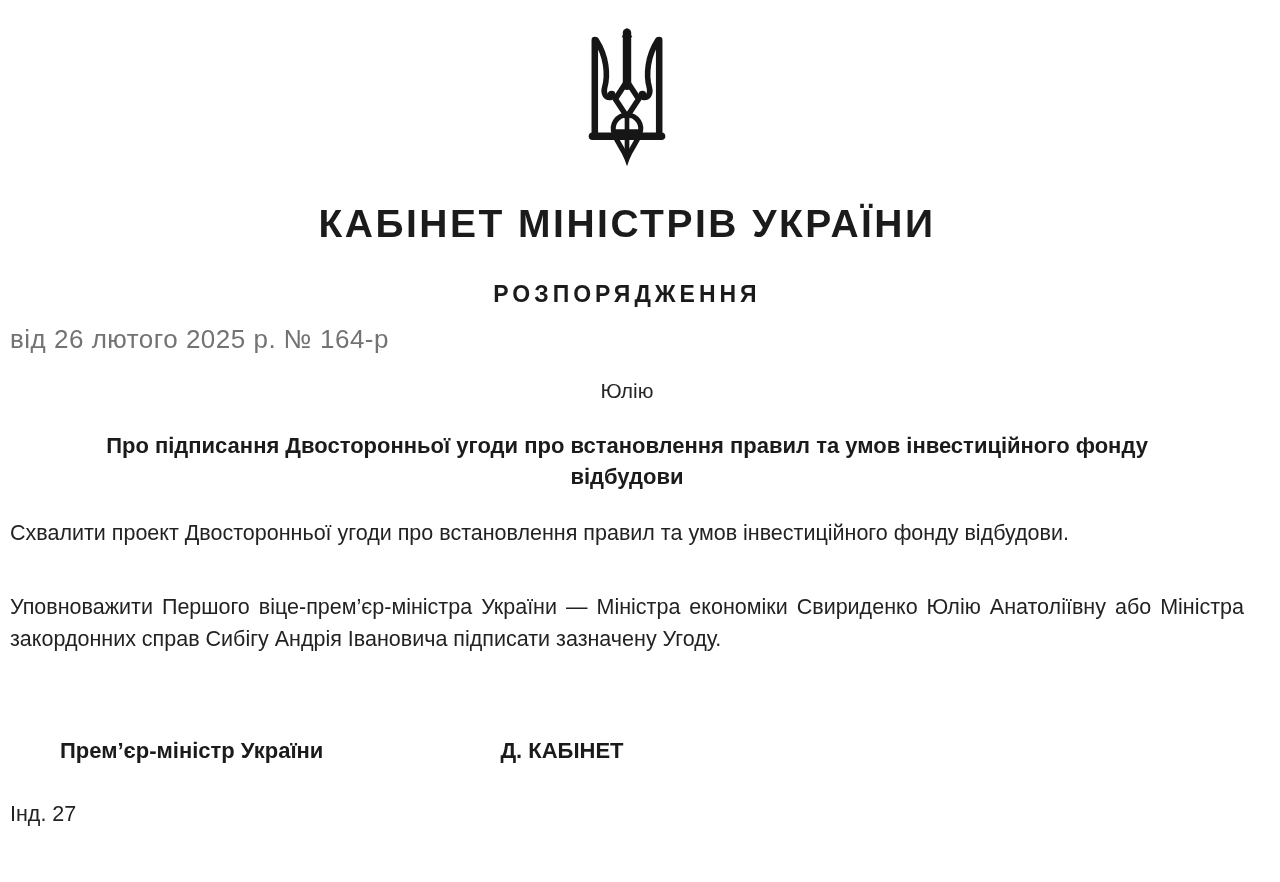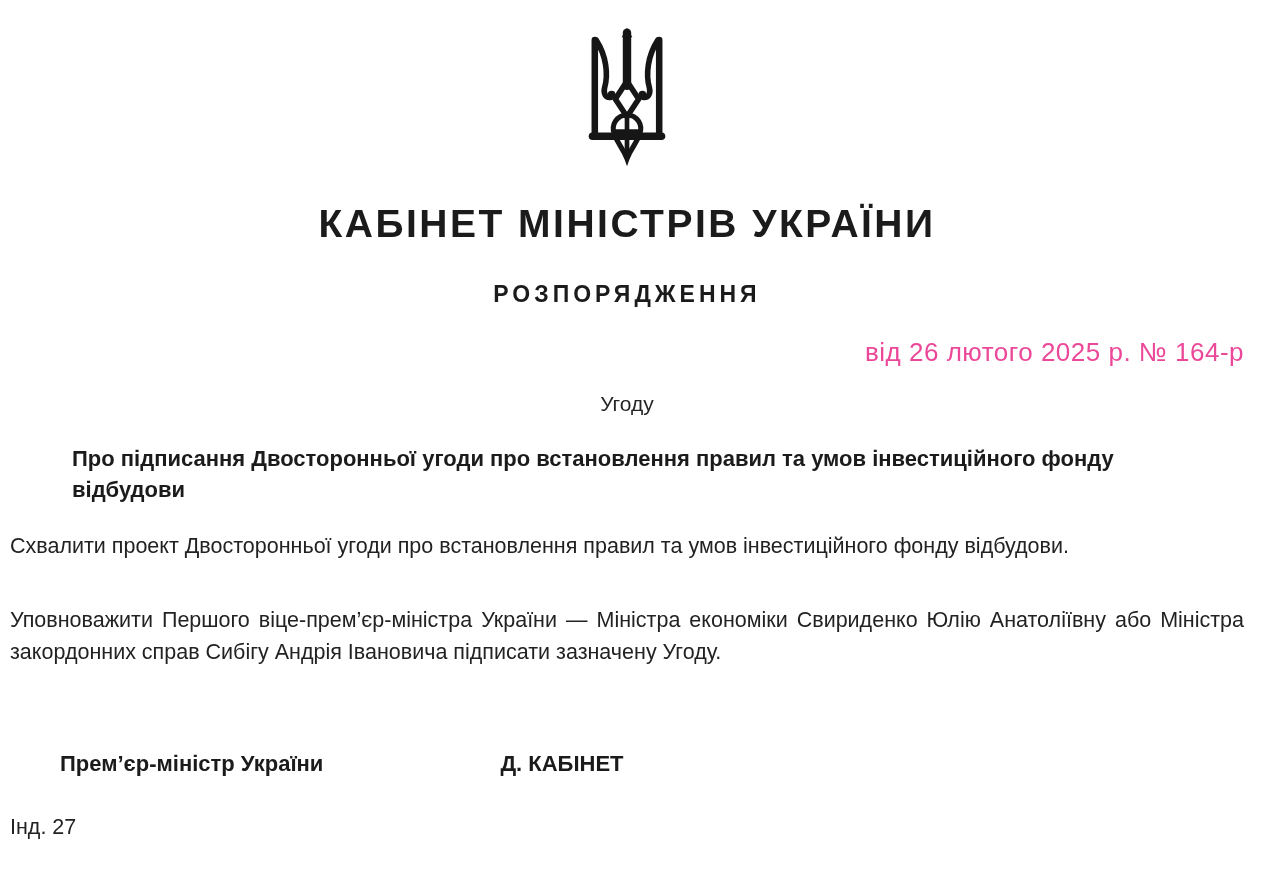--- a/index.html
+++ b/index.html
@@ -42,39 +42,40 @@
   .doc-type {
     margin-top: 37px;
     text-align: center;
     font-size: 23px;
     font-weight: 700;
     letter-spacing: 4px;
     line-height: 1.05;
     color: #1b1b1b;
   }
   .date-line {
-    margin-top: 33px;
-    text-align: right;
+    margin-top: 20px;
+    text-align: left;
     font-size: 26px;
     font-weight: 400;
     letter-spacing: 0.5px;
     line-height: 1.05;
-    color: #ec4899;
+    color: #737373;
   }
   .city {
     margin-top: 27px;
     text-align: center;
     font-size: 21px;
     font-weight: 400;
     line-height: 1.05;
     color: #252525;
   }
   .doc-title {
     margin: 28px auto 0 auto;
     max-width: 1110px;
+    text-align: center;
     font-size: 22px;
     font-weight: 700;
     line-height: 31px;
     color: #1b1b1b;
   }
   .body-paragraph {
     font-size: 21.5px;
     font-weight: 400;
     line-height: 32px;
     color: #222222;
@@ -129,21 +130,21 @@
       <path d="M33.5 111 H56.5" stroke-width="5"></path>
     </svg>
   </div>
 
   <div class="org-name">КАБІНЕТ МІНІСТРІВ УКРАЇНИ</div>
 
   <div class="doc-type">РОЗПОРЯДЖЕННЯ</div>
 
   <div class="date-line">від 26 лютого 2025 р. № 164-р</div>
 
-  <div class="city">Угоду</div>
+  <div class="city">Юлію</div>
 
   <div class="doc-title">Про підписання Двосторонньої угоди про встановлення правил та умов інвестиційного фонду відбудови</div>
 
   <div class="body-paragraph p1">Схвалити проект Двосторонньої угоди про встановлення правил та умов інвестиційного фонду відбудови.</div>
 
   <div class="body-paragraph p2">Уповноважити Першого віце-прем’єр-міністра України — Міністра економіки Свириденко Юлію Анатоліївну або Міністра закордонних справ Сибігу Андрія Івановича підписати зазначену Угоду.</div>
 
   <div class="signature-row">
     <span class="sig-position">Прем’єр-міністр України</span>
     <span class="sig-name">Д. КАБІНЕТ</span>

